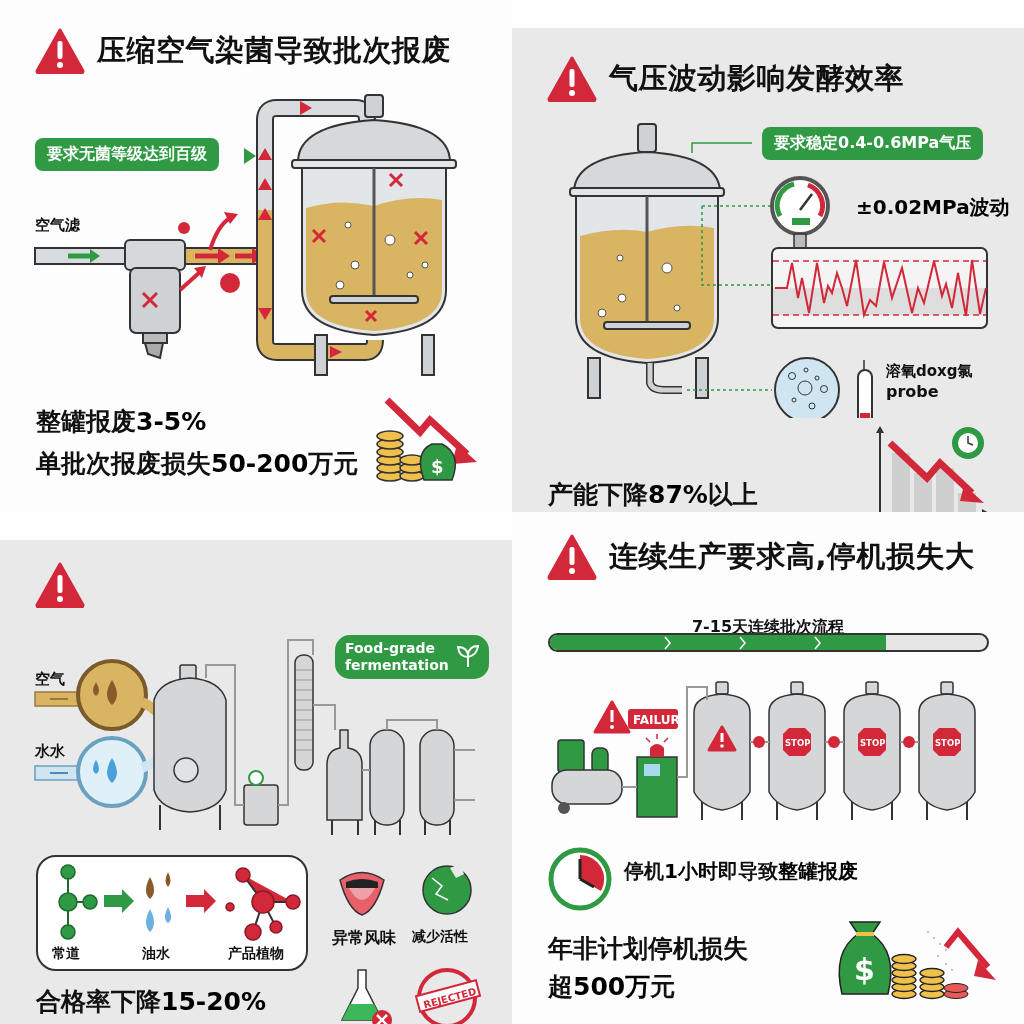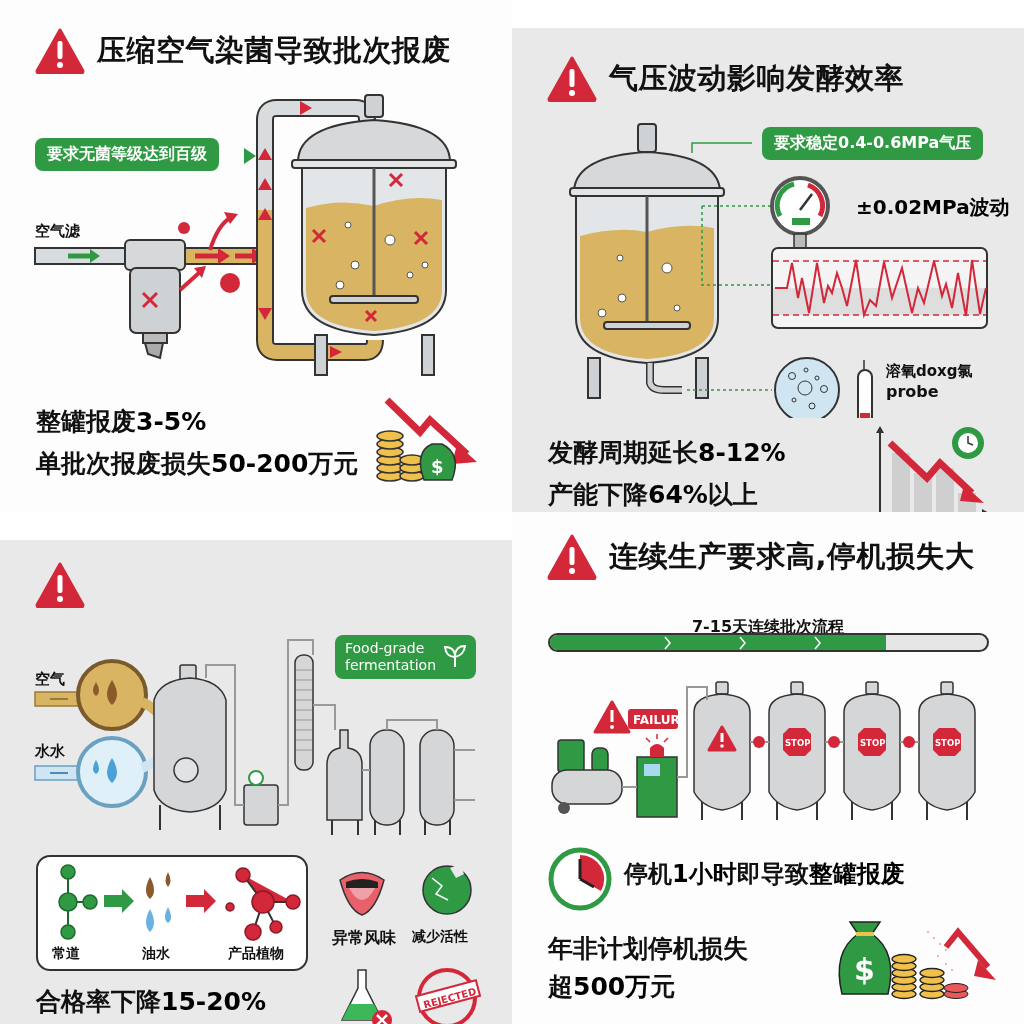--- a/index.html
+++ b/index.html
@@ -33,21 +33,21 @@
       <h2 class="title">压缩空气染菌导致批次报废</h2>
     </div>
 
     <div class="callout" style="left:35px;top:138px;">
       <span>要求无菌等级达到百级</span>
     </div>
     <svg class="abs" style="left:244px;top:148px" width="12" height="16">
         <path d="M0 0 L12 8 L0 16 Z" fill="#2f9a43"></path>
       </svg>
 
-    <div class="lbl" style="left:35px;top:222px;">空气滤</div>
+    <div class="lbl" style="left:35px;top:216px;">空气滤</div>
 
     <svg class="abs" style="left:30px;top:90px" width="460" height="300" viewBox="0 0 460 300">
 
       <rect x="5" y="158" width="90" height="16" fill="#d9dcde" stroke="#333" stroke-width="2"></rect>
       <path d="M38 166 L62 166" stroke="#2f9a43" stroke-width="5"></path>
         <path d="M60 159 L70 166 L60 173 Z" fill="#2f9a43"></path>
 
       <g>
         <rect x="95" y="150" width="60" height="30" rx="5" fill="#d6d8da" stroke="#333" stroke-width="2"></rect>
         <rect x="100" y="178" width="50" height="65" rx="6" fill="#cfd2d4" stroke="#333" stroke-width="2"></rect>
@@ -211,25 +211,22 @@
         <path d="M302 242 L302 252" stroke="#333" stroke-width="1.5"></path>
         <rect x="296" y="252" width="14" height="60" rx="7" fill="#fff" stroke="#333" stroke-width="2"></rect>
         <rect x="298" y="295" width="10" height="14" fill="#d3273a"></rect>
         <rect x="299" y="312" width="8" height="8" fill="#ccc" stroke="#333" stroke-width="1.5"></rect>
       </g>
     </svg>
     <div class="lbl red" style="left:344px;top:166px;font-size:20px;">±0.02MPa波动</div>
     <div class="lbl" style="left:886px;top:334px;font-size:15px;left:374px;">溶氧doxg氯</div>
     <div class="lbl" style="left:374px;top:354px;font-size:16px;">probe</div>
 
-    <div class="stat" style="top:408px;">
-      <span>发酵周期延长</span><span class="red">8-12%</span>
-    </div>
     <div class="stat" style="top:450px;">
-      <span>产能下降</span><span class="red">64%</span><span>以上</span>
+      <span>产能下降</span><span class="red">87%</span><span>以上</span>
     </div>
 
     <svg class="abs" style="left:360px;top:395px" width="120" height="95" viewBox="0 0 120 95">
       <path d="M8 90 L8 5 M8 90 L116 90" stroke="#333" stroke-width="2"></path>
       <path d="M4 10 L8 3 L12 10 Z M110 86 L117 90 L110 94 Z" fill="#333"></path>
       <g fill="#cfcfcf">
           <rect x="20" y="30" width="18" height="60"></rect>
           <rect x="42" y="50" width="18" height="40"></rect>
           <rect x="64" y="45" width="18" height="45"></rect>
           <rect x="86" y="70" width="18" height="20"></rect>
@@ -246,21 +243,21 @@
 
   <section class="quad q-gray">
     <div class="title-row" style="top:22px">
       <svg viewBox="0 0 50 46">
           <path d="M25 2 L48 43 Q48 45 46 45 L4 45 Q2 45 2 43 Z" fill="#d3273a" stroke="#d3273a" stroke-linejoin="round" stroke-width="3"></path>
           <rect x="22.5" y="13" width="5" height="18" rx="2" fill="#fff"></rect>
           <circle cx="25" cy="37" r="3" fill="#fff"></circle>
         </svg>
     </div>
 
-    <div class="callout" style="left:335px;top:95px;font-size:14px;line-height:17px;border-radius:8px;padding:5px 40px 5px 10px;font-weight:normal;">
+    <div class="callout" style="left:335px;top:95px;font-size:14px;line-height:17px;border-radius:15px;padding:5px 40px 5px 10px;font-weight:bold;">
       <div>Food-grade</div>
       <div>fermentation</div>
       <svg class="abs" style="right:8px;top:8px" width="26" height="26" viewBox="0 0 26 26">
           <path d="M13 24 L13 12 M13 14 Q4 14 3 4 Q12 4 13 12 M13 14 Q22 12 23 3 Q14 3 13 12" stroke="#fff" stroke-width="2" fill="none"></path>
         </svg>
     </div>
 
     <div class="lbl" style="left:35px;top:130px;">空气</div>
     <div class="lbl" style="left:35px;top:202px;">水水</div>
 
@@ -301,21 +298,21 @@
         <path d="M424 120 L445 120 M424 170 L445 170"></path>
       </g>
       <g stroke="#999" stroke-width="1">
           <path d="M266 40 L282 40 M266 50 L282 50 M266 60 L282 60 M266 70 L282 70 M266 80 L282 80 M266 90 L282 90 M266 100 L282 100 M266 110 L282 110 M266 120 L282 120"></path>
         </g>
       <g stroke="#333" stroke-width="2">
           <path d="M130 175 L130 200 M190 175 L190 200 M302 190 L302 205 M328 190 L328 205 M345 190 L345 205 M370 190 L370 205 M395 190 L395 205 M420 190 L420 205"></path>
         </g>
     </svg>
 
-    <div class="abs" style="left:36px;top:315px;width:272px;height:116px;background:#fff;border:2px solid #333;border-radius:14px;">
+    <div class="abs" style="left:36px;top:315px;width:272px;height:116px;background:#fff;border:2px solid #333;border-radius:20px;">
       <svg class="abs" style="left:0;top:0" width="268" height="112" viewBox="0 0 268 112">
         <g fill="#2f9a43" stroke="#1d6a2a" stroke-width="1.5">
             <path d="M30 15 L30 75 M30 45 L52 45" stroke="#1d6a2a" stroke-width="2"></path>
             <circle cx="30" cy="15" r="7"></circle>
             <circle cx="30" cy="45" r="9"></circle>
             <circle cx="52" cy="45" r="7"></circle>
             <circle cx="30" cy="75" r="7"></circle>
           </g>
         <path d="M66 38 L84 38 L84 32 L96 44 L84 56 L84 50 L66 50 Z" fill="#2f9a43"></path>
         <g>
@@ -459,21 +456,21 @@
       <g stroke="#333" stroke-width="2">
           <path d="M160 130 L160 148 M200 130 L200 148 M235 130 L235 148 M275 130 L275 148 M310 130 L310 148 M350 130 L350 148 M385 130 L385 148 M425 130 L425 148"></path>
         </g>
     </svg>
 
     <svg class="abs" style="left:36px;top:335px" width="64" height="64" viewBox="0 0 64 64">
       <circle cx="32" cy="32" r="29" fill="#fff" stroke="#2f9a43" stroke-width="5"></circle>
       <path d="M32 32 L32 8 A24 24 0 0 1 53 44 Z" fill="#d3273a"></path>
       <path d="M32 32 L32 12 M32 32 L46 40" stroke="#222" stroke-width="3"></path>
     </svg>
-    <div class="stat" style="left:112px;top:346px;font-size:24px;">
+    <div class="stat" style="left:112px;top:346px;font-size:20px;">
       <span>停机</span><span class="red">1小时</span><span>即导致</span><span class="red">整罐报废</span>
     </div>
 
     <div class="stat" style="top:420px;">
       <span>年非计划停机损失</span>
     </div>
     <div class="stat" style="top:458px;">
       <span>超</span><span class="red">500万</span><span>元</span>
     </div>
 

